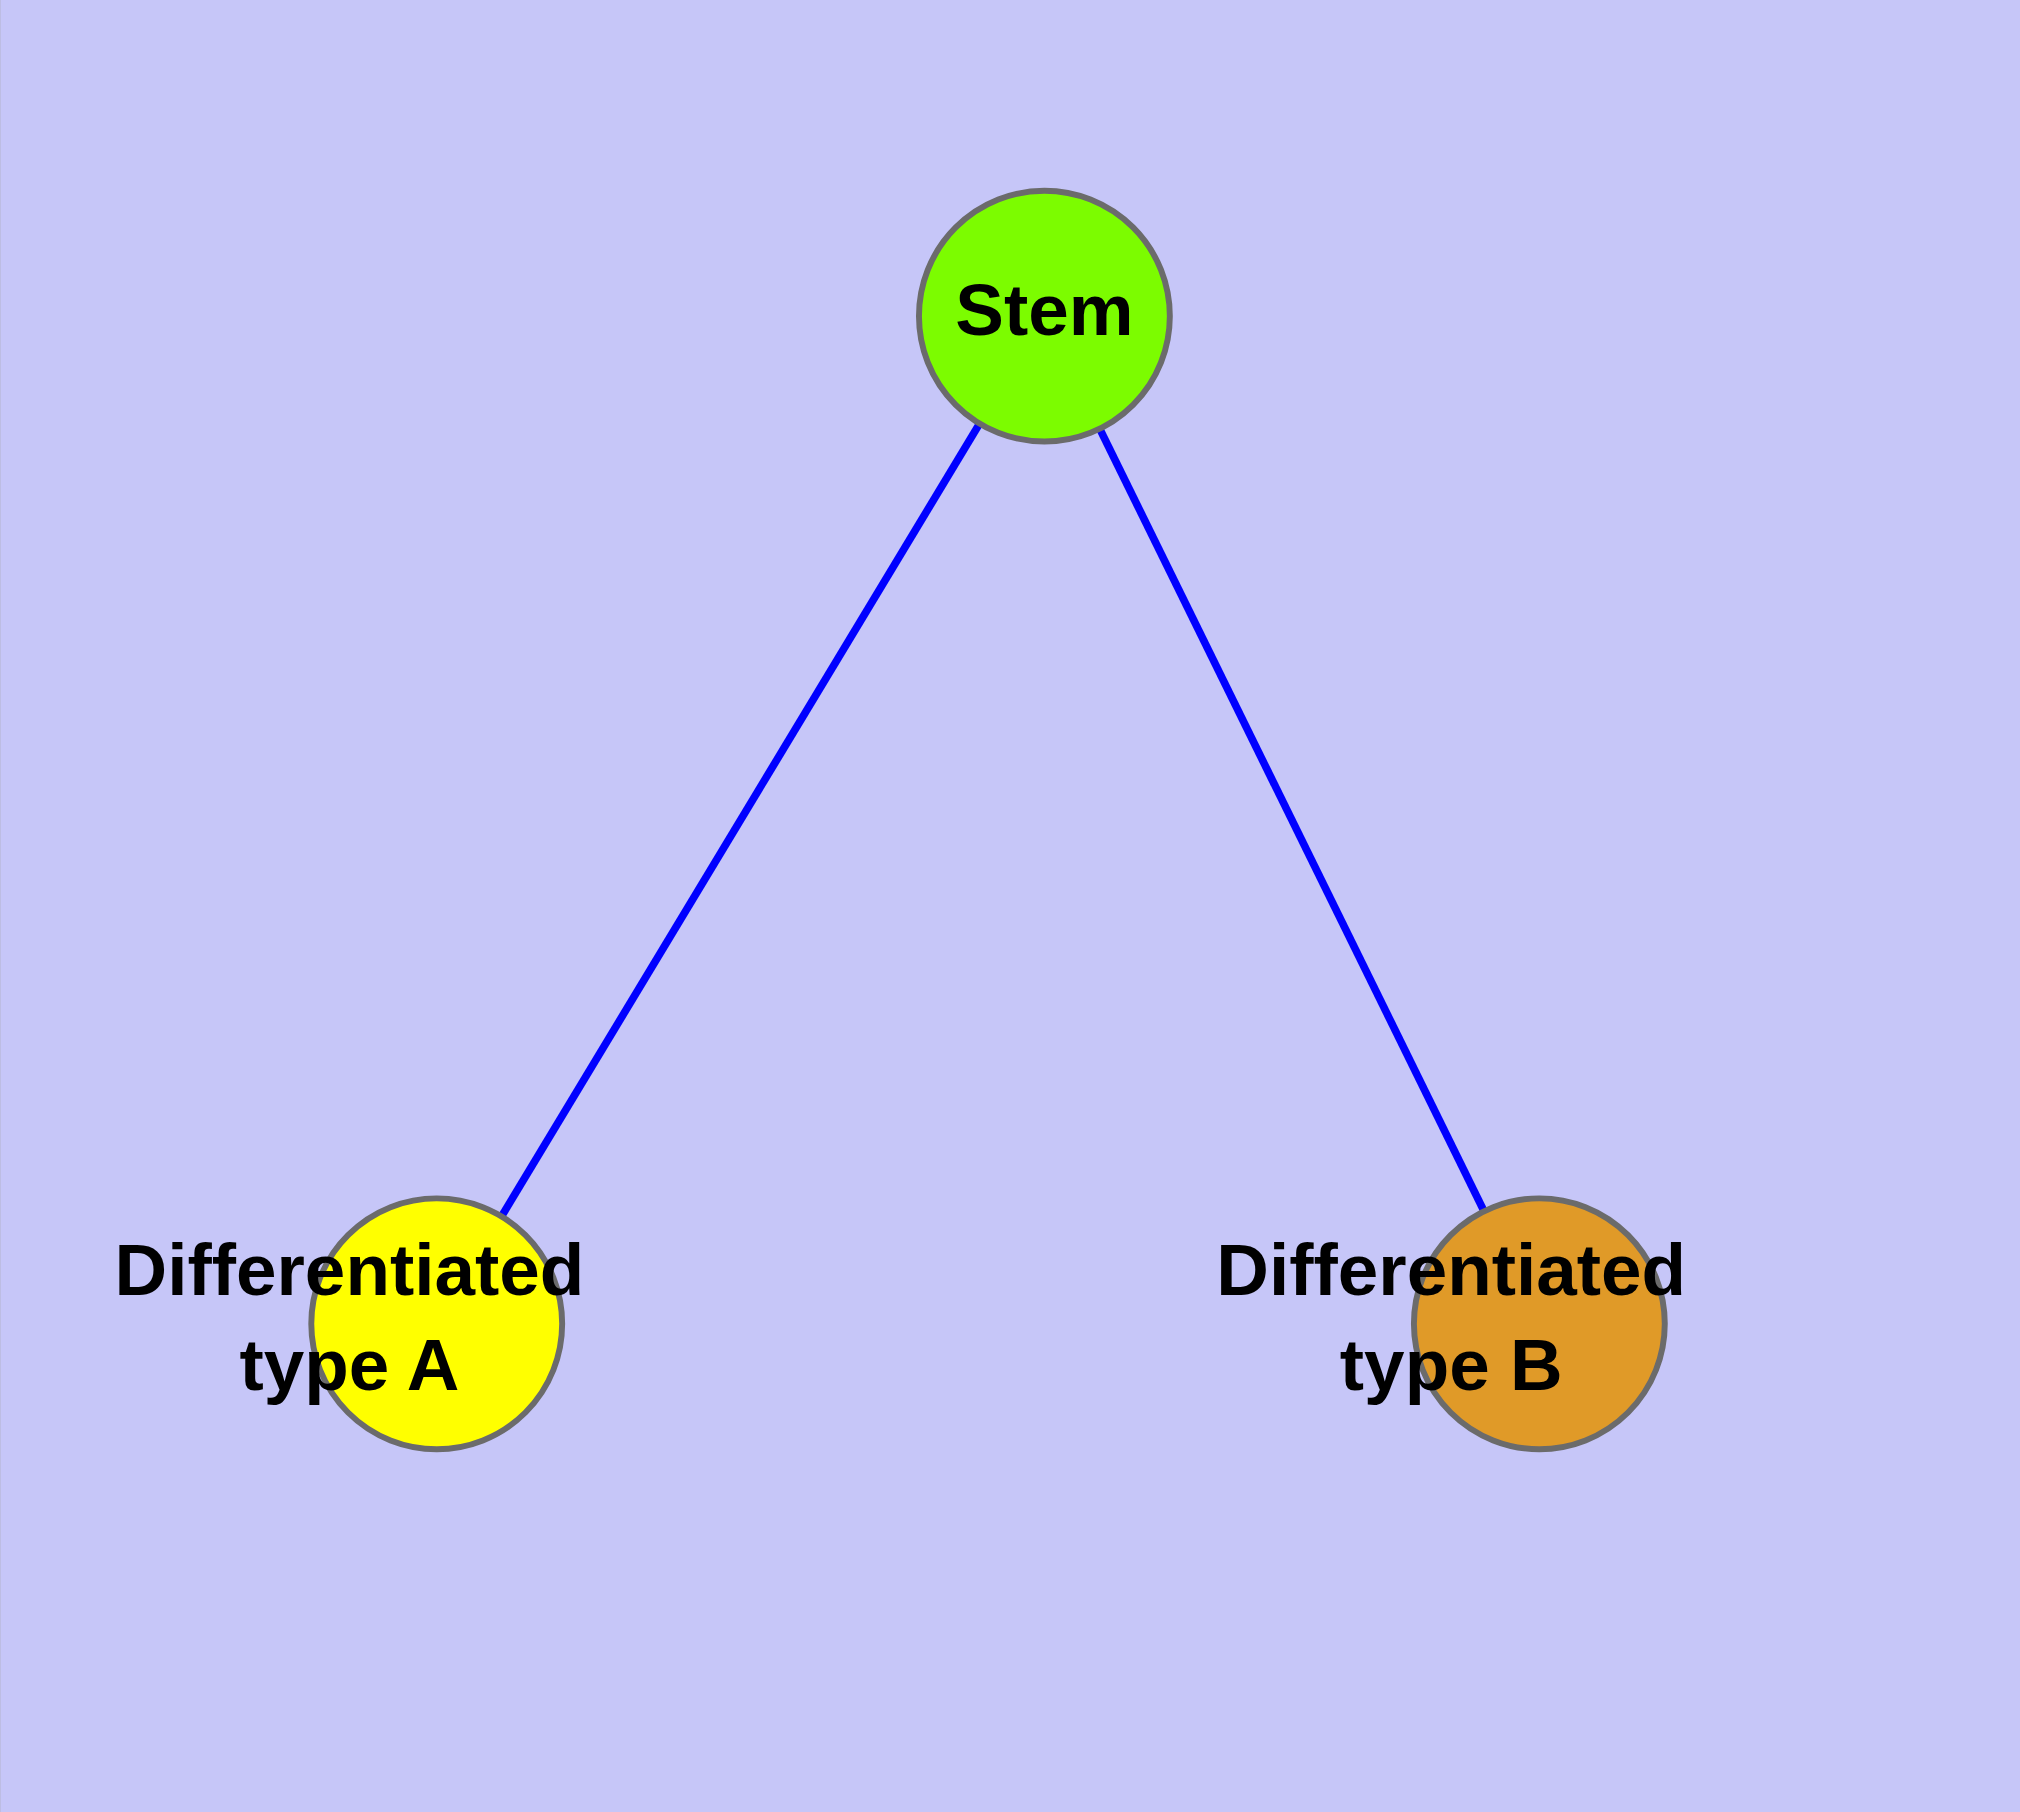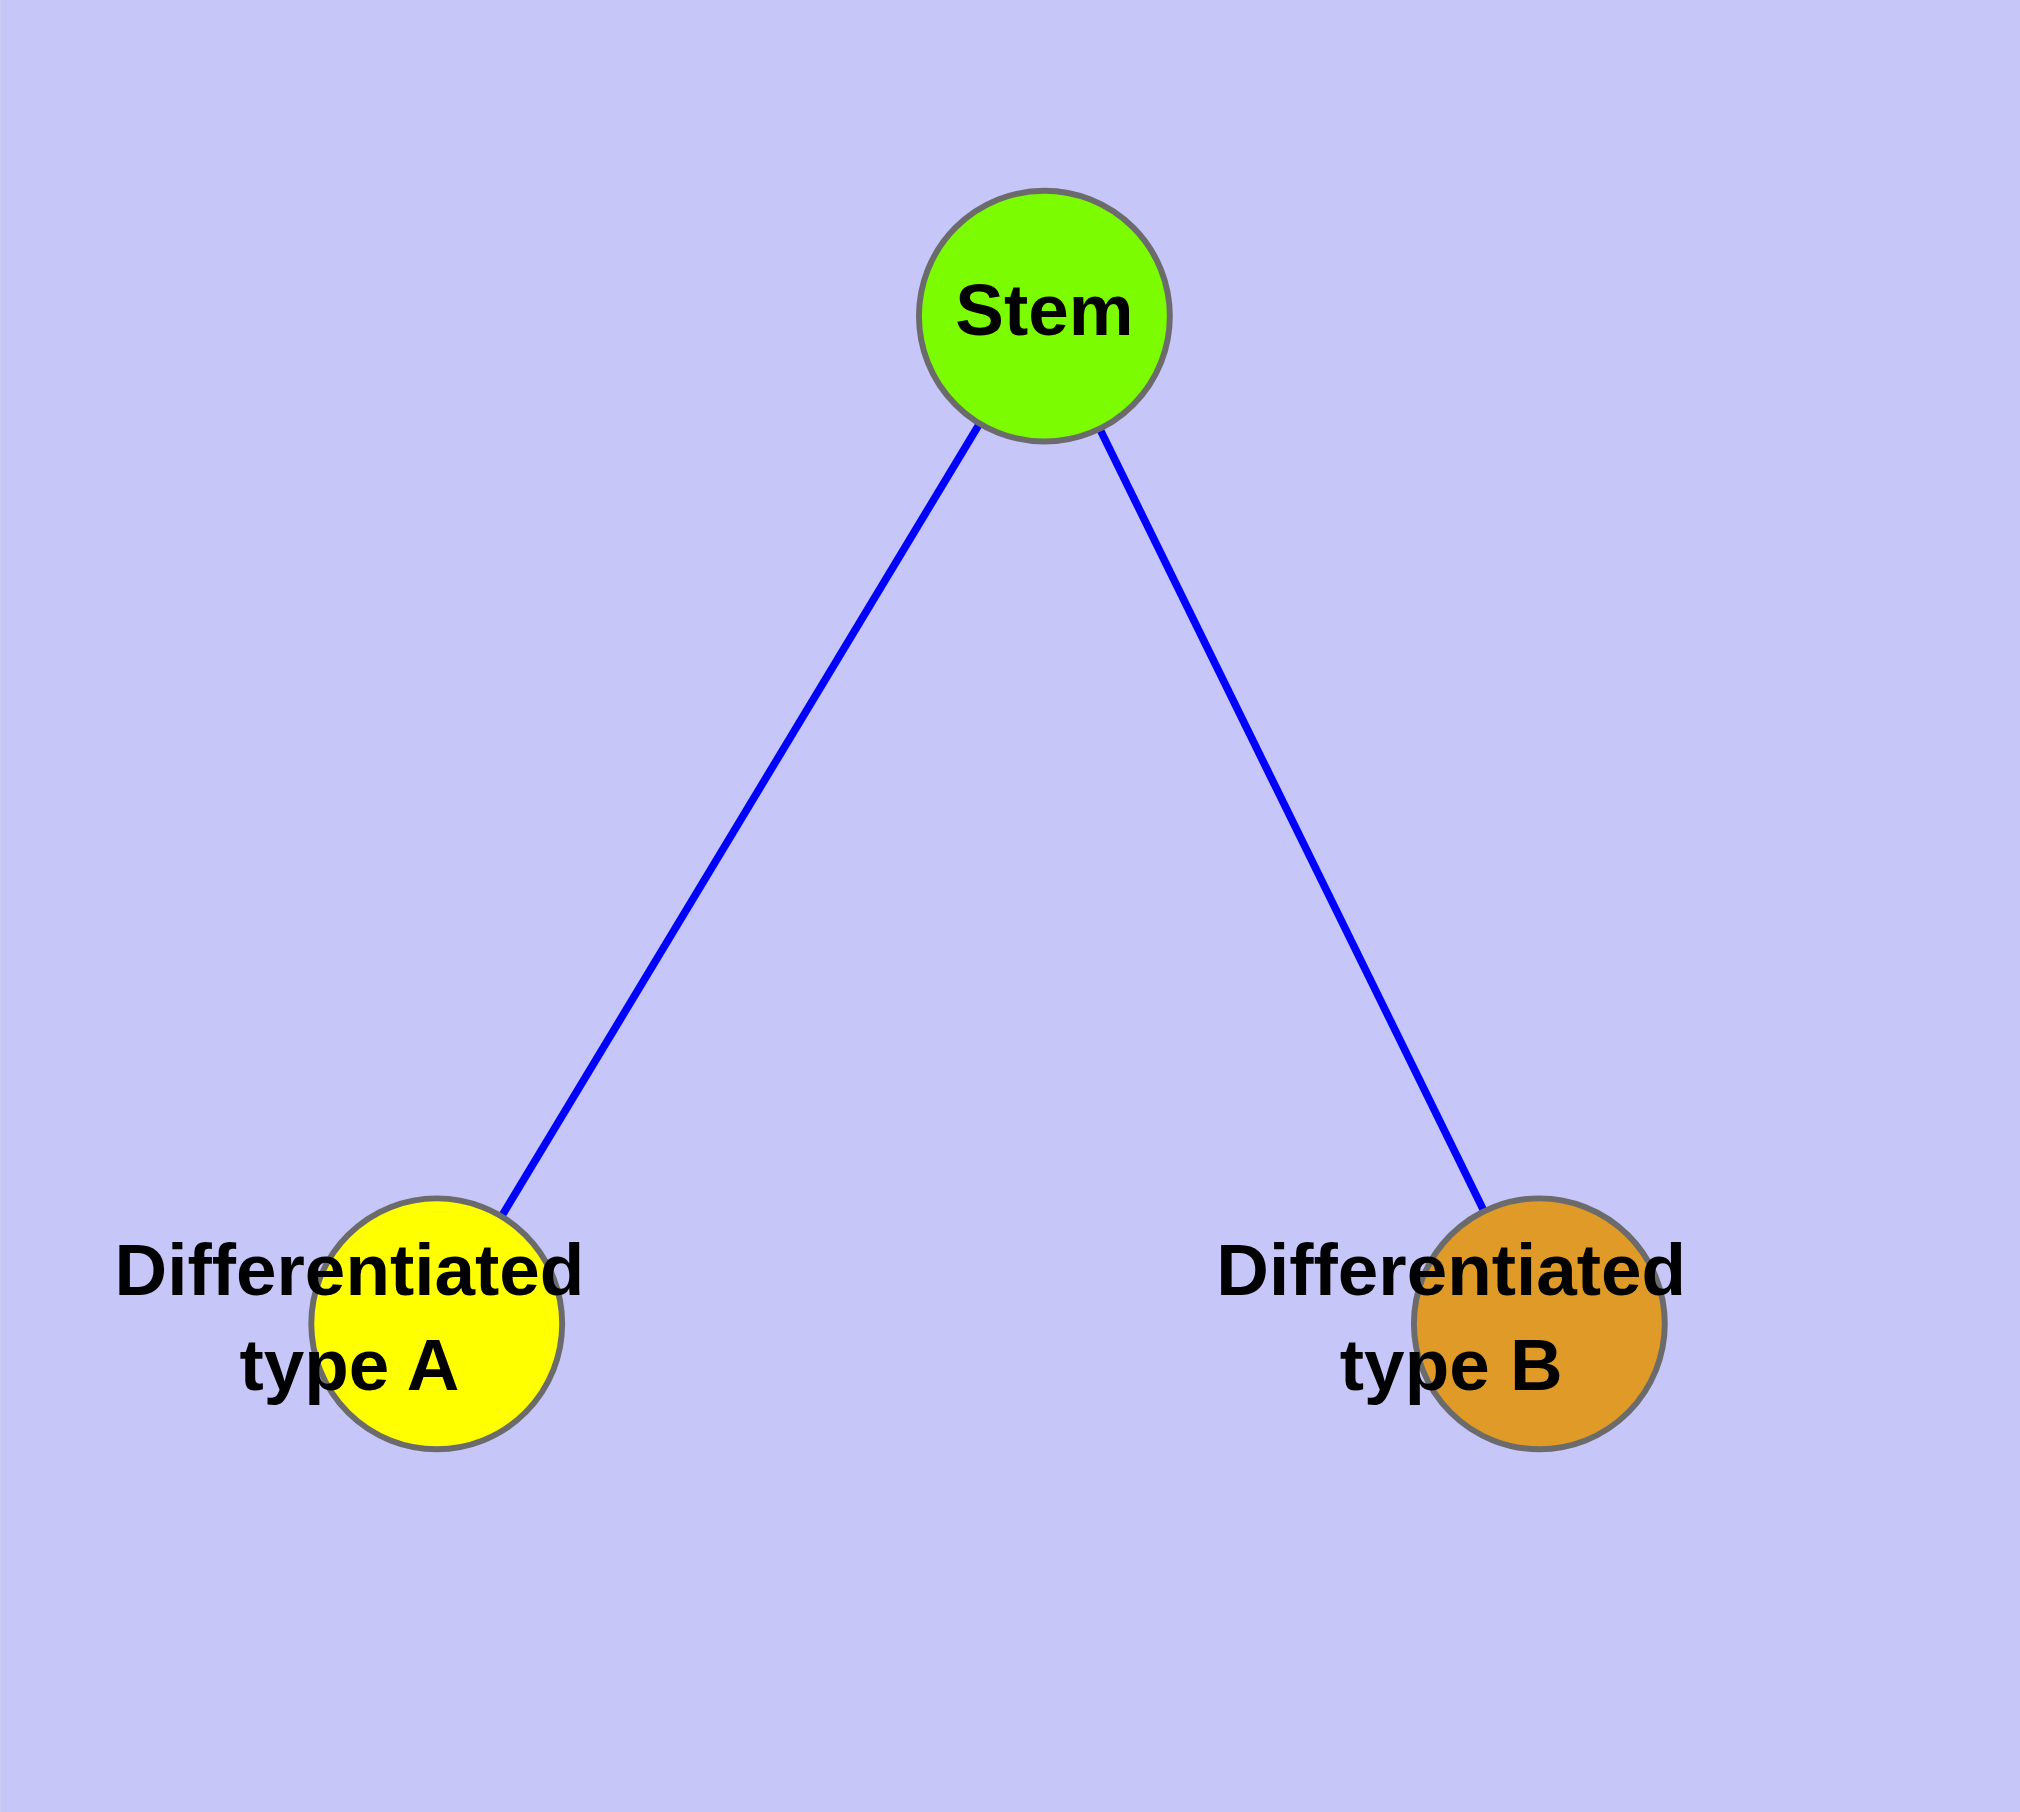--- a/index.html
+++ b/index.html
@@ -36,21 +36,21 @@
     text-anchor: middle;
     dominant-baseline: middle;
   }
   .edge-line {
     stroke-linecap: butt;
   }
 </style>
 </head>
 <body>
 
-<div id="stage" style="width: 2021px; height: 1812px; background: #e5e5e5;">
+<div id="stage" style="width: 2021px; height: 1812px; background: #a3a3a3;">
   <svg id="graph-svg" viewBox="0 0 2384 2138" preserveAspectRatio="xMidYMid meet" xmlns="http://www.w3.org/2000/svg" style="width: 2021px; height: 1812px;">
     <rect id="bg-rect" x="0" y="0" width="2384" height="2138" fill="#c6c6f8"></rect>
     <g id="edges-layer">
         <line x1="1232" y1="373" x2="515" y2="1562" stroke="#0000ff" stroke-width="9" class="edge-line"></line>
         <line x1="1232" y1="373" x2="1816" y2="1562" stroke="#0000ff" stroke-width="9" class="edge-line"></line>
       </g>
     <g id="nodes-layer">
         <g class="node-group">
           <circle cx="1232" cy="373" r="148" fill="#7cfc00" stroke="#6b6b6b" stroke-width="7" class="node-circle"></circle>
           <text class="node-label" x="1232" y="373" font-size="86"><tspan x="1232" dy="0">Stem</tspan></text>

